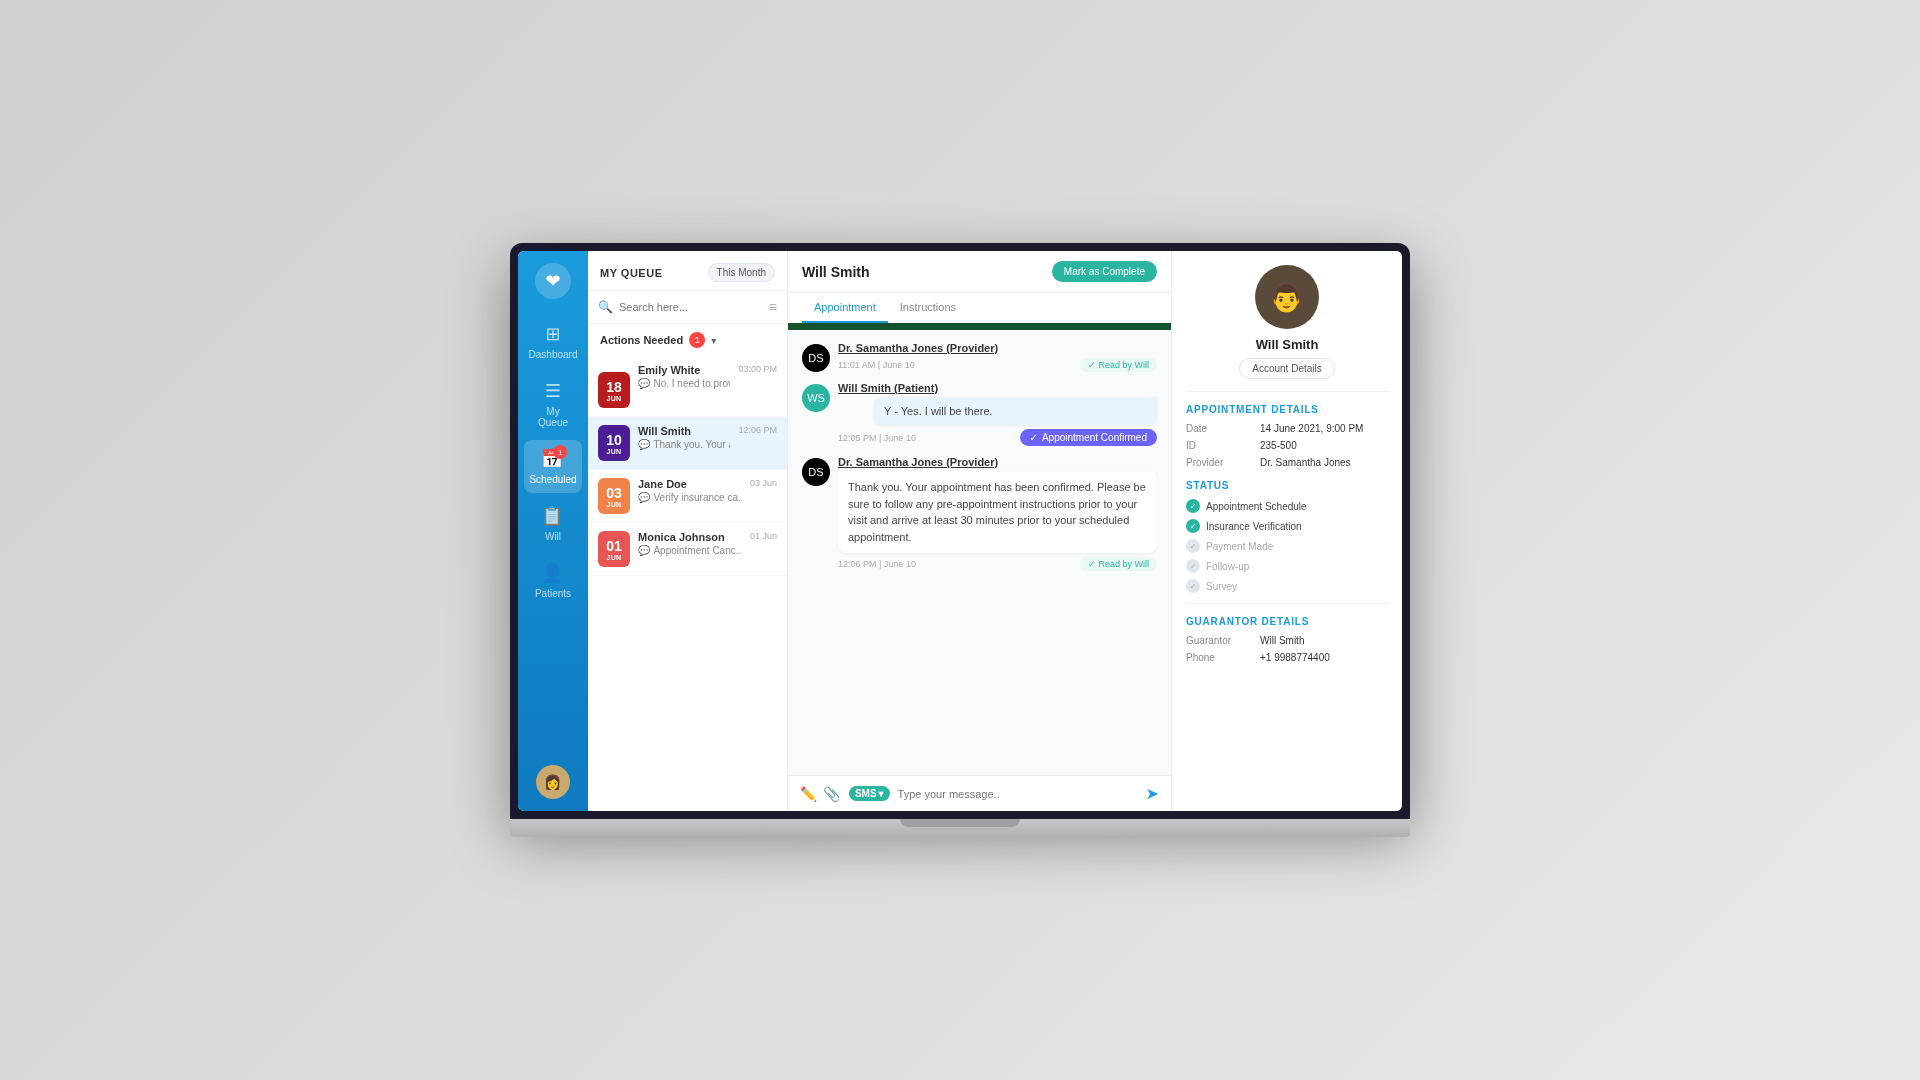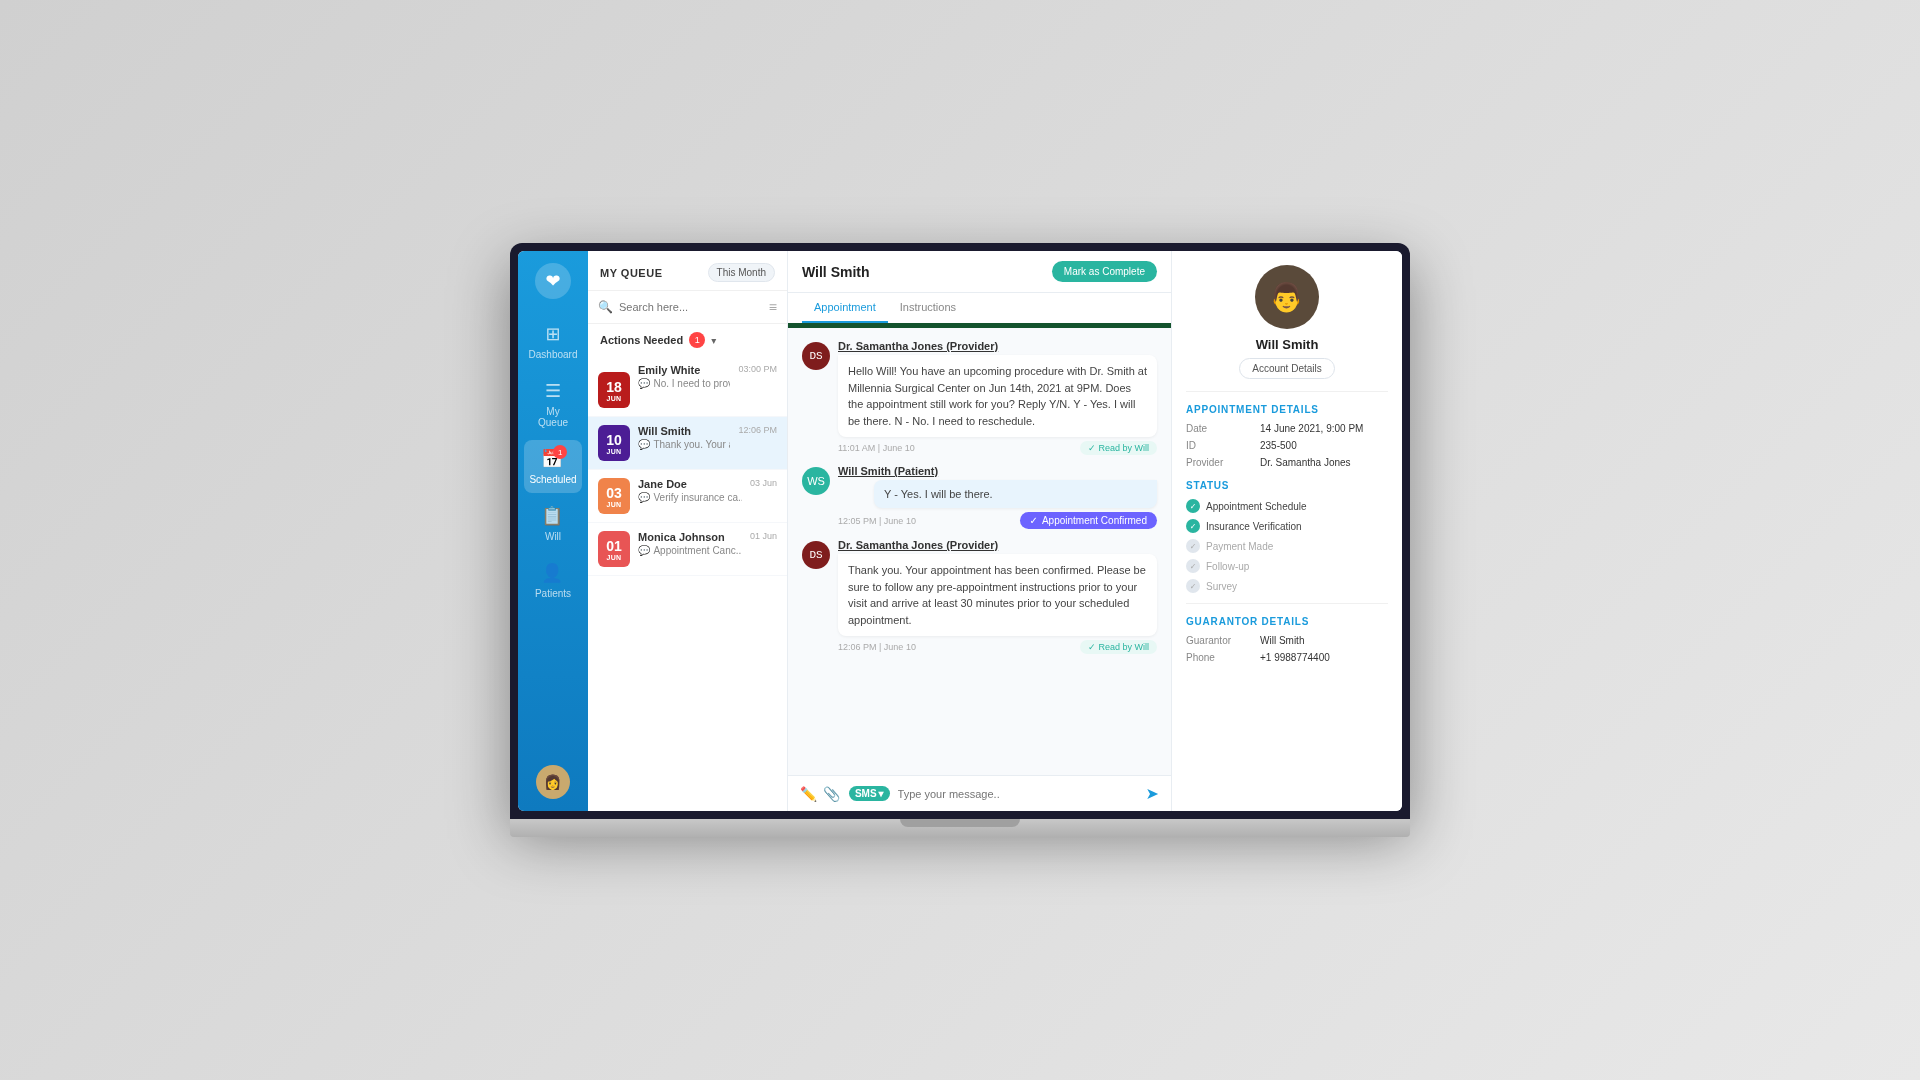--- a/index.html
+++ b/index.html
@@ -311,21 +311,21 @@
       border: none;
       border-radius: 16px;
       padding: 5px 12px;
       font-size: 10px;
       cursor: pointer;
       font-weight: 500;
     }
 
     .chat-tabs {
       background: white;
-      border-bottom: 5px solid #14532d;
+      border-bottom: 7px solid #14532d;
       display: flex;
       padding: 0 14px;
     }
 
     .chat-tab {
       padding: 8px 12px;
       font-size: 11px;
       color: #888;
       cursor: pointer;
       border-bottom: 2px solid transparent;
@@ -358,21 +358,21 @@
       border-radius: 50%;
       display: flex;
       align-items: center;
       justify-content: center;
       font-size: 11px;
       color: white;
       flex-shrink: 0;
       margin-top: 2px;
     }
 
-    .avatar-blue { background: #7f1d1d; font-family: Liberation Mono, monospace; }
+    .avatar-blue { background: #000000; }
     .avatar-teal { background: #2ab5a0; }
 
     .message-content {
       flex: 1;
     }
 
     .message-sender {
       font-size: 11px;
       font-weight: 600;
       color: #333;
@@ -732,21 +732,20 @@
           <div class="chat-tab active">Appointment</div>
           <div class="chat-tab">Instructions</div>
         </div>
 
         <div class="chat-messages">
 
           <div class="message-block">
             <div class="message-avatar avatar-blue">DS</div>
             <div class="message-content">
               <div class="message-sender">Dr. Samantha Jones (Provider)</div>
-              <div class="message-text">Hello Will! You have an upcoming procedure with Dr. Smith at Millennia Surgical Center on Jun 14th, 2021 at 9PM. Does the appointment still work for you? Reply Y/N. Y - Yes. I will be there. N - No. I need to reschedule.</div>
               <div class="message-footer">
                 <span class="message-time">11:01 AM | June 10</span>
                 <span class="read-badge">
                   <span>✓</span>
                   <span>Read by Will</span>
                 </span>
               </div>
             </div>
           </div>
 

